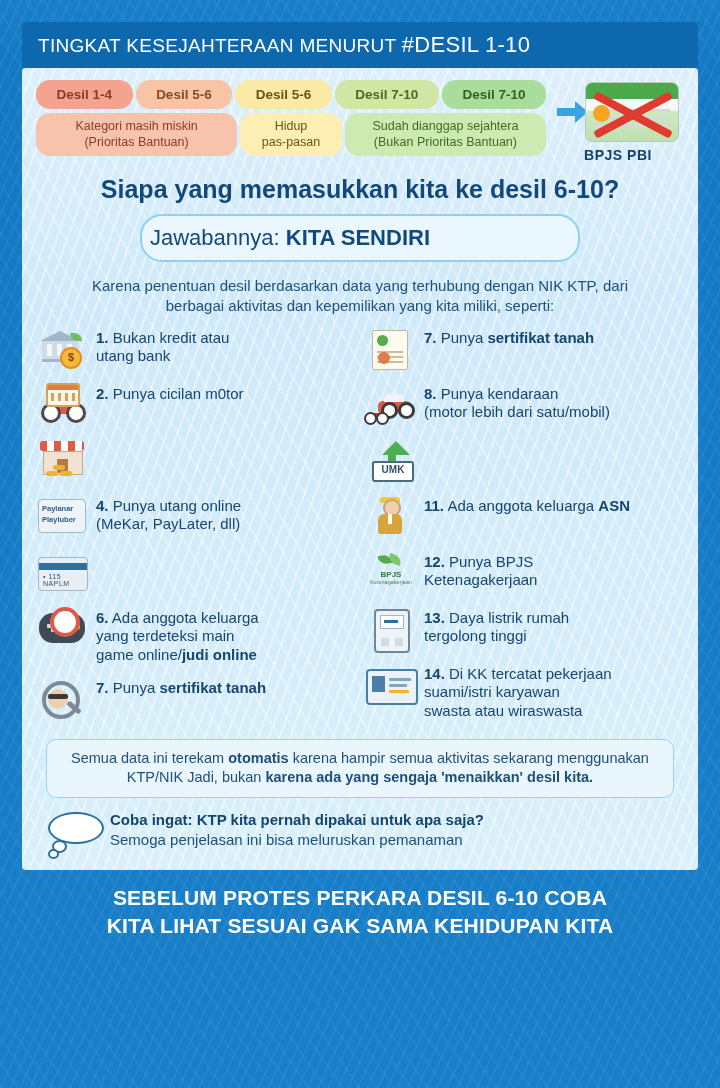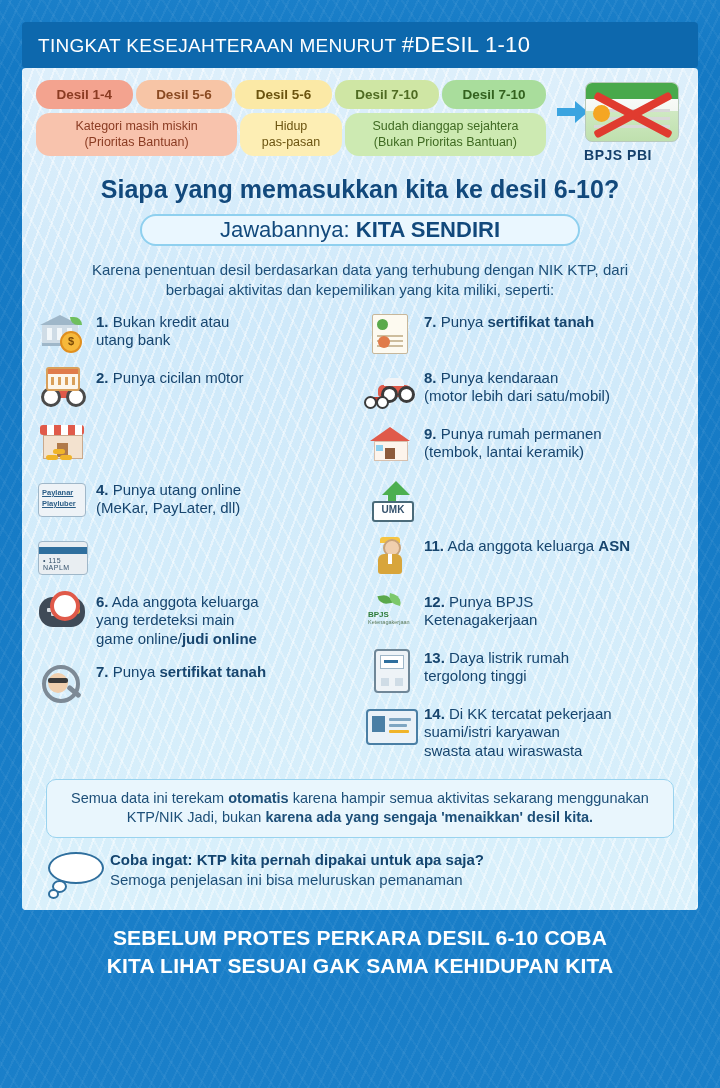--- a/index.html
+++ b/index.html
@@ -216,22 +216,22 @@
     font-size: 25px;
     font-weight: bold;
     margin: 12px 0 10px 0;
   }
   .answer-box {
     margin: 0 auto;
     width: 420px;
     background: #eaf7ff;
     border: 2px solid #8fd0ef;
     border-radius: 22px;
-    text-align: center;
-    padding: 1px 8px;
+    text-align: left;
+    padding: 9px 8px;
     color: #12497c;
     font-size: 22px;
   }
   .answer-box b { font-weight: bold; }
   .intro {
     margin: 14px 26px 10px 26px;
     text-align: center;
     color: #1d4f78;
     font-size: 15px;
     line-height: 1.35;
@@ -352,21 +352,21 @@
 
   .shop { position:absolute; left:4px; top:2px; width:44px; height:38px;}
   .shop .awn { position:absolute; left:0; top:0; width:44px; height:10px; background:repeating-linear-gradient(90deg,#e05a4a 0 7px,#fff 7px 14px); border-radius:3px;}
   .shop .wall { position:absolute; left:3px; top:10px; width:38px; height:22px; background:#f3e2cf; border:1px solid #c9a98d;}
   .shop .door { position:absolute; left:17px; top:18px; width:11px; height:14px; background:#b07a4a;}
   .golds { position:absolute; left:10px; top:26px; width:30px; height:12px;}
   .golds span { position:absolute; width:12px; height:5px; border-radius:3px; background:#f0b429;}
   .golds span:nth-child(1){left:0;top:6px;} .golds span:nth-child(2){left:14px;top:6px;} .golds span:nth-child(3){left:7px;top:0;}
 
   .appcard { position:absolute; left:2px; top:4px; width:48px; height:34px; background:#eef3f7; border:1px solid #9fb7c9; border-radius:4px; font-size:7.5px; color:#2a5d86; padding:3px 0 0 3px; box-sizing:border-box; line-height:1.5;}
-  .appcard b{display:block;font-weight:bold;text-decoration:underline;}
+  .appcard b{display:block;font-weight:bold;}
 
   .atm { position:absolute; left:2px; top:6px; width:48px; height:32px; background:#e9eef2; border:1px solid #9fb7c9; border-radius:4px;}
   .atm .strip { position:absolute; left:0;right:0;top:5px;height:7px;background:#2f6f9e;}
   .atm .txt { position:absolute; left:4px; bottom:3px; font-size:7px; color:#33506b; letter-spacing:0.5px;}
 
   .gamepad { position:absolute; left:3px; top:6px; width:46px; height:30px; background:#3f4a57; border-radius:14px;}
   .gamepad .dpad { position:absolute; left:8px; top:11px; width:12px; height:4px; background:#d7dde3; border-radius:1px;}
   .gamepad .dpad2 { position:absolute; left:12px; top:7px; width:4px; height:12px; background:#d7dde3; border-radius:1px;}
   .gamepad .bt1,.gamepad .bt2 { position:absolute; top:11px; width:6px;height:6px;border-radius:50%; background:#e05a4a;}
   .gamepad .bt1{right:13px;} .gamepad .bt2{right:5px; background:#f0b429;}
@@ -401,21 +401,21 @@
   .umk .uarrow { position:absolute; left:12px; top:0; width:0;height:0; border-left:14px solid transparent; border-right:14px solid transparent; border-bottom:14px solid #4caf50;}
   .umk .ushaft { position:absolute; left:18px; top:13px; width:8px; height:10px; background:#4caf50;}
   .umk .ubox { position:absolute; left:2px; top:20px; width:38px; height:17px; background:#fff; border:2px solid #4a6b7a; border-radius:3px; text-align:center; font-size:10px; font-weight:bold; color:#33506b; line-height:14px;}
 
   .asn { position:absolute; left:10px; top:2px; width:32px; height:40px;}
   .asn .head { position:absolute; left:9px; top:2px; width:14px;height:14px;border-radius:50%;background:#f0cfae; border:2px solid #c7a27a;}
   .asn .hat { position:absolute; left:6px; top:0px; width:20px; height:6px; background:#f5c542; border-radius:3px 3px 0 0;}
   .asn .body { position:absolute; left:4px; top:17px; width:24px; height:20px; background:#d8a53b; border-radius:6px 6px 3px 3px;}
   .asn .tie { position:absolute; left:14px; top:17px; width:4px; height:10px; background:#fff;}
 
-  .bpjs-k { position:absolute; left:4px; top:4px; width:46px; height:36px; }
+  .bpjs-k { position:absolute; left:4px; top:4px; width:46px; height:36px; text-align:center;}
   .bpjs-k .sw { position:absolute; left:10px; top:0; width:26px; height:14px;}
   .bpjs-k .sw i { position:absolute; width:14px; height:9px; border-radius:0 10px 0 10px; background:#5aa94b;}
   .bpjs-k .sw i:first-child { left:0; transform: rotate(-10deg);}
   .bpjs-k .sw i:last-child { left:10px; transform: rotate(20deg); background:#7cc86a;}
   .bpjs-k .lbl { position:absolute; left:0; right:0; top:15px; font-size:8px; font-weight:bold; color:#2f7d3a;}
   .bpjs-k .sub { position:absolute; left:0; right:0; top:24px; font-size:5.5px; color:#5a7a5a;}
 
   .meter { position:absolute; left:10px; top:2px; width:32px; height:40px; background:#eef3f7; border:2px solid #6f8798; border-radius:4px;}
   .meter .scr { position:absolute; left:4px; top:4px; right:4px; height:12px; background:#fff; border:1px solid #9fb7c9;}
   .meter .scr::after { content:""; position:absolute; left:3px; top:4px; width:14px; height:3px; background:#2f6f9e;}
@@ -640,35 +640,20 @@
                 <div class="mw2"></div>
               </div>
           </div>
           <div class="itxt">
             <span class="num">8.</span>
             <span>Punya kendaraan</span><br>
             <span>(motor lebih dari satu/mobil)</span>
           </div>
         </div>
 
-        <div class="item">
-          <div class="ico">
-            <div class="house">
-                <div class="hroof"></div>
-                <div class="hbody"></div>
-                <div class="hwin"></div>
-                <div class="hdoor"></div>
-              </div>
-          </div>
-          <div class="itxt">
-            <span class="num">9.</span>
-            <span>Punya rumah permanen</span><br>
-            <span>(tembok, lantai keramik)</span>
-          </div>
-        </div>
 
         <div class="item">
           <div class="ico">
             <div class="umk">
                 <div class="uarrow"></div>
                 <div class="ushaft"></div>
                 <div class="ubox">UMK</div>
               </div>
           </div>
         </div>

